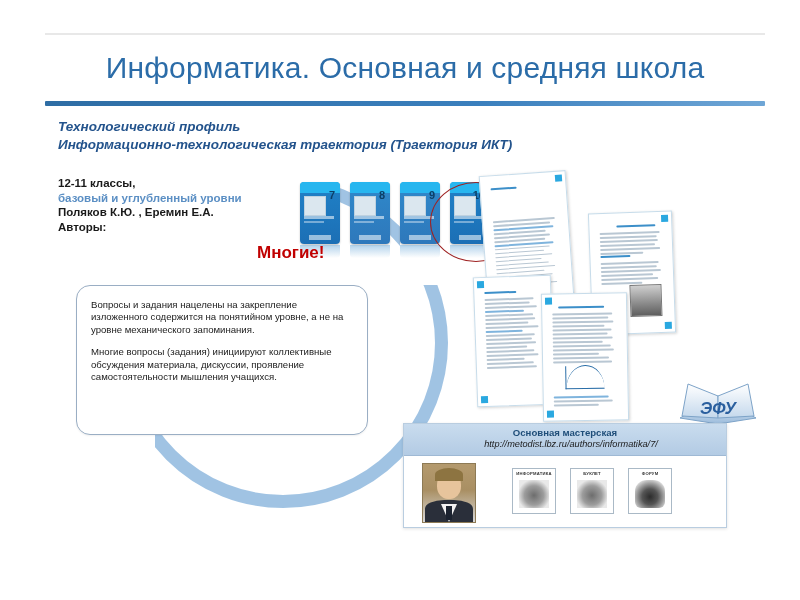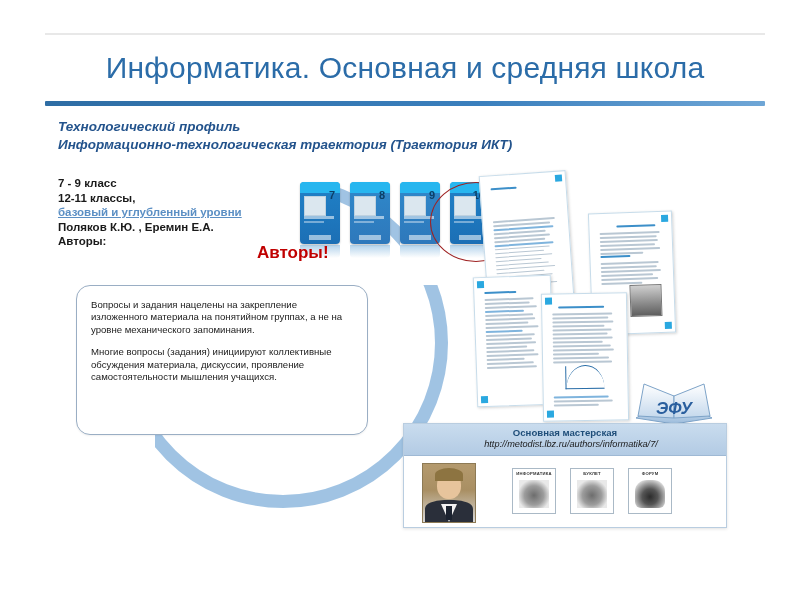--- a/index.html
+++ b/index.html
@@ -58,21 +58,21 @@
   }
   .ring-mask-left{
     position:absolute;left:95px;top:260px;width:60px;height:200px;background:#fff;
   }
 
   
   .info{
     position:absolute;left:58px;top:176px;width:230px;
     font-size:11.5px;line-height:14.5px;color:#1a1a1a;font-weight:bold;
   }
-  .info .lvl{color:#5b8fc4;font-weight:bold;text-decoration:underline;}
+  .info .lvl{color:#5b8fc4;font-weight:bold;}
   .info .plain{font-weight:bold;}
 
   
   .novoe{
     position:absolute;left:257px;top:243px;
     font-size:17px;font-weight:bold;color:#c00000;
     font-style:normal;
     text-shadow:0 1px 0 rgba(255,255,255,.7);
   }
 
@@ -155,21 +155,21 @@
   .ln.bl{background:#7fb4dd;}
   .ln.hdr{background:#3c8fc9;height:2.4px;margin-bottom:5px;}
   .imgbox{position:absolute;background:#9a9a9a;border:1px solid #777;}
   .graphbox{position:absolute;border-bottom:1px solid #2a6ea8;border-left:1px solid #2a6ea8;}
   .graphbox .curve{
     position:absolute;left:0;bottom:0;width:100%;height:100%;
     border-top:1.4px solid #2a6ea8;border-radius:50% 50% 0 0/100% 100% 0 0;
   }
 
   
-  .efu{position:absolute;left:628px;top:372px;width:92px;height:54px;}
+  .efu{position:absolute;left:672px;top:372px;width:92px;height:54px;}
 
   
   .authpanel{
     position:absolute;left:403px;top:423px;width:322px;height:103px;
     background:#fff;border:1px solid #b9cde0;
     box-shadow:0 1px 3px rgba(0,0,0,.12);
   }
   .authpanel .hdr{
     position:absolute;left:0;top:0;width:100%;height:31px;
     background:linear-gradient(to bottom,#c9dcee 0%,#b3cbe4 100%);
@@ -239,21 +239,20 @@
     <div>Технологический профиль</div>
     <div>Информационно-технологическая траектория (Траектория ИКТ)</div>
   </div>
 
   <div class="ring"></div>
   <div class="ring-mask-top"></div>
   <div class="ring-mask-right"></div>
   <div class="ring-mask-left"></div>
 
   <div class="info">
-    <div class="plain">7 - 9 класс</div>
     <div class="plain">12-11 классы,</div>
     <div class="lvl">базовый и углубленный уровни</div>
     <div class="plain">Поляков К.Ю. , Еремин Е.А.</div>
     <div class="plain">Авторы:</div>
   </div>
 
   <div class="books">
     <div class="book" style="left:0px;">
       <div class="topband"></div>
       <div class="num">7</div>
@@ -305,25 +304,25 @@
     <div class="bookrefl" style="left:200px;"></div>
   </div>
 
   <div class="red-ellipse"></div>
   <div class="red-arrow">
     <svg width="70" height="45" viewBox="0 0 70 45">
       <polygon points="2,2 68,40 30,42" fill="#c00000"></polygon>
     </svg>
   </div>
 
-  <div class="novoe">Авторы!</div>
+  <div class="novoe">Многие!</div>
 
   <div class="callout">
     <div class="pad">
-      <p>Вопросы и задания нацелены на закрепление изложенного материала на понятийном группах, а не на уровне механического запоминания.</p>
+      <p>Вопросы и задания нацелены на закрепление изложенного содержится на понятийном уровне, а не на уровне механического запоминания.</p>
       <p>Многие вопросы (задания) инициируют коллективные обсуждения материала, дискуссии, проявление самостоятельности мышления учащихся.</p>
     </div>
   </div>
 
   <div class="pages">
 
     <div class="page" style="left:-7px;top:-5px;width:85px;height:125px;transform:rotate(-4deg);">
       <div class="cornerTR"></div>
       <div class="lines" style="top:12px;">
         <div class="ln hdr" style="width:40%;"></div>

